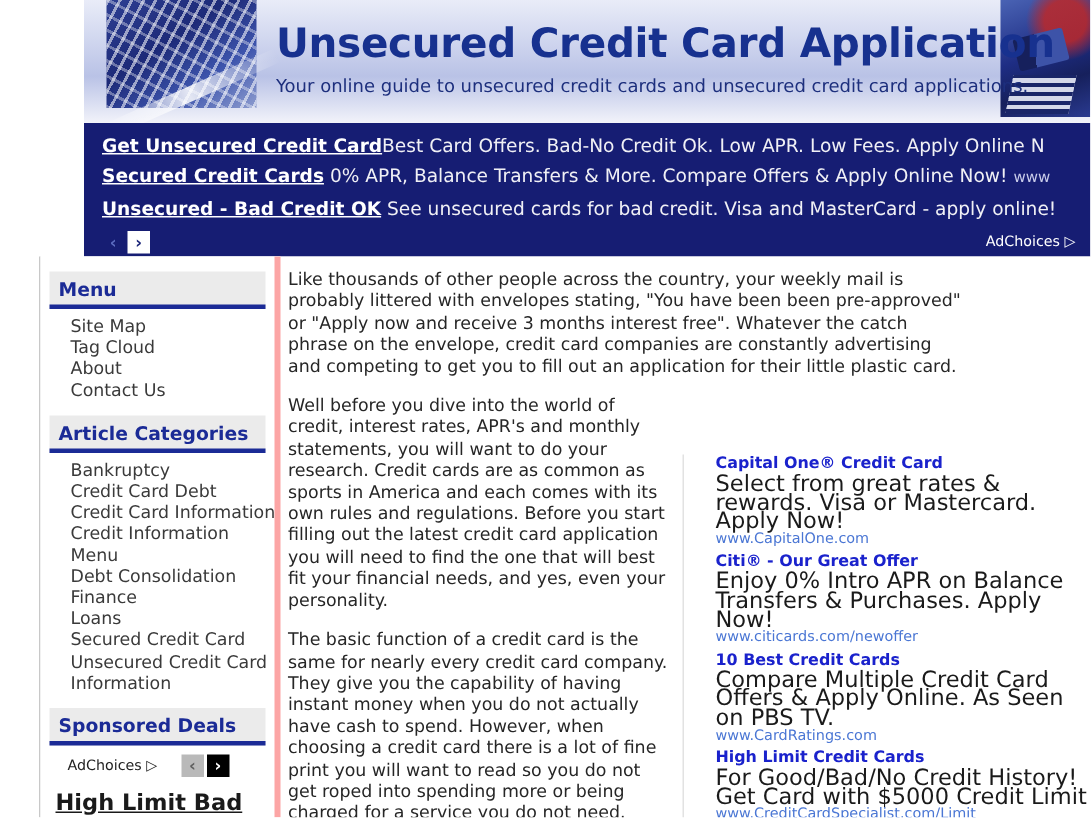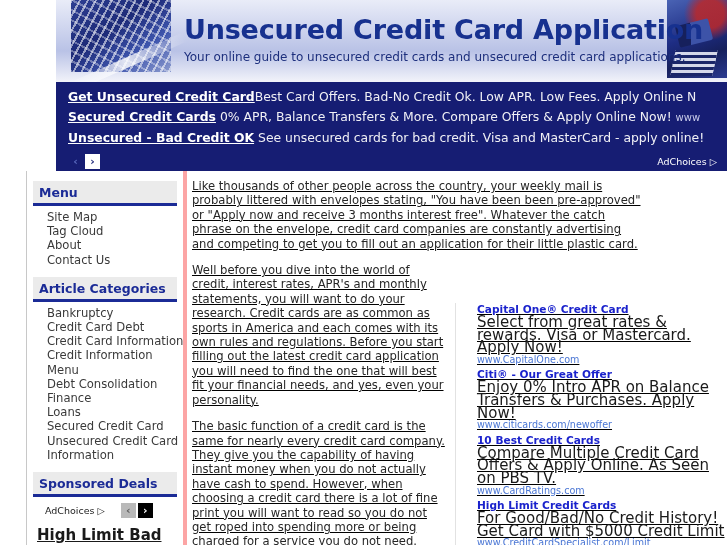--- a/index.html
+++ b/index.html
@@ -236,21 +236,20 @@
 
   
   .main {
     position: absolute;
     left: 161px;
     top: 0;
     width: 464px;
     height: 374px;
     box-sizing: border-box;
     padding: 8px 10px 0 4px;
-    text-decoration: underline;
   }
   .para {
     font-size: 11.6px;
     color: #262626;
     line-height: 14.4px;
     margin: 0 0 12px 0;
     text-align: left;
   }
   .colwrap {
     display: flex;

